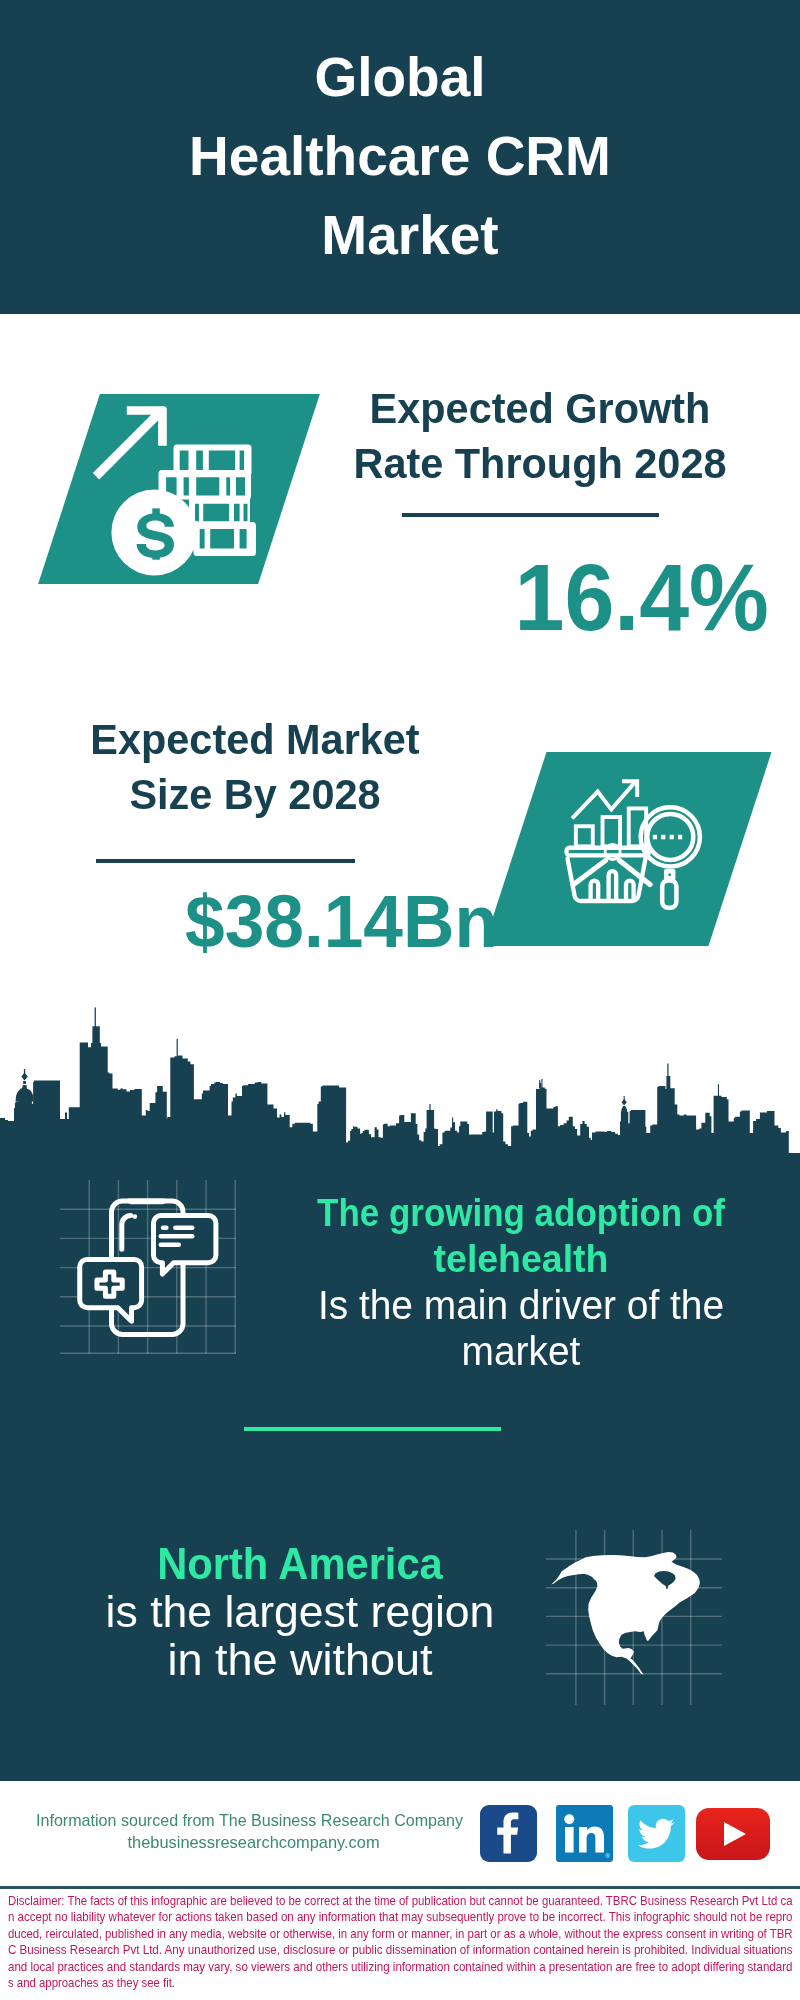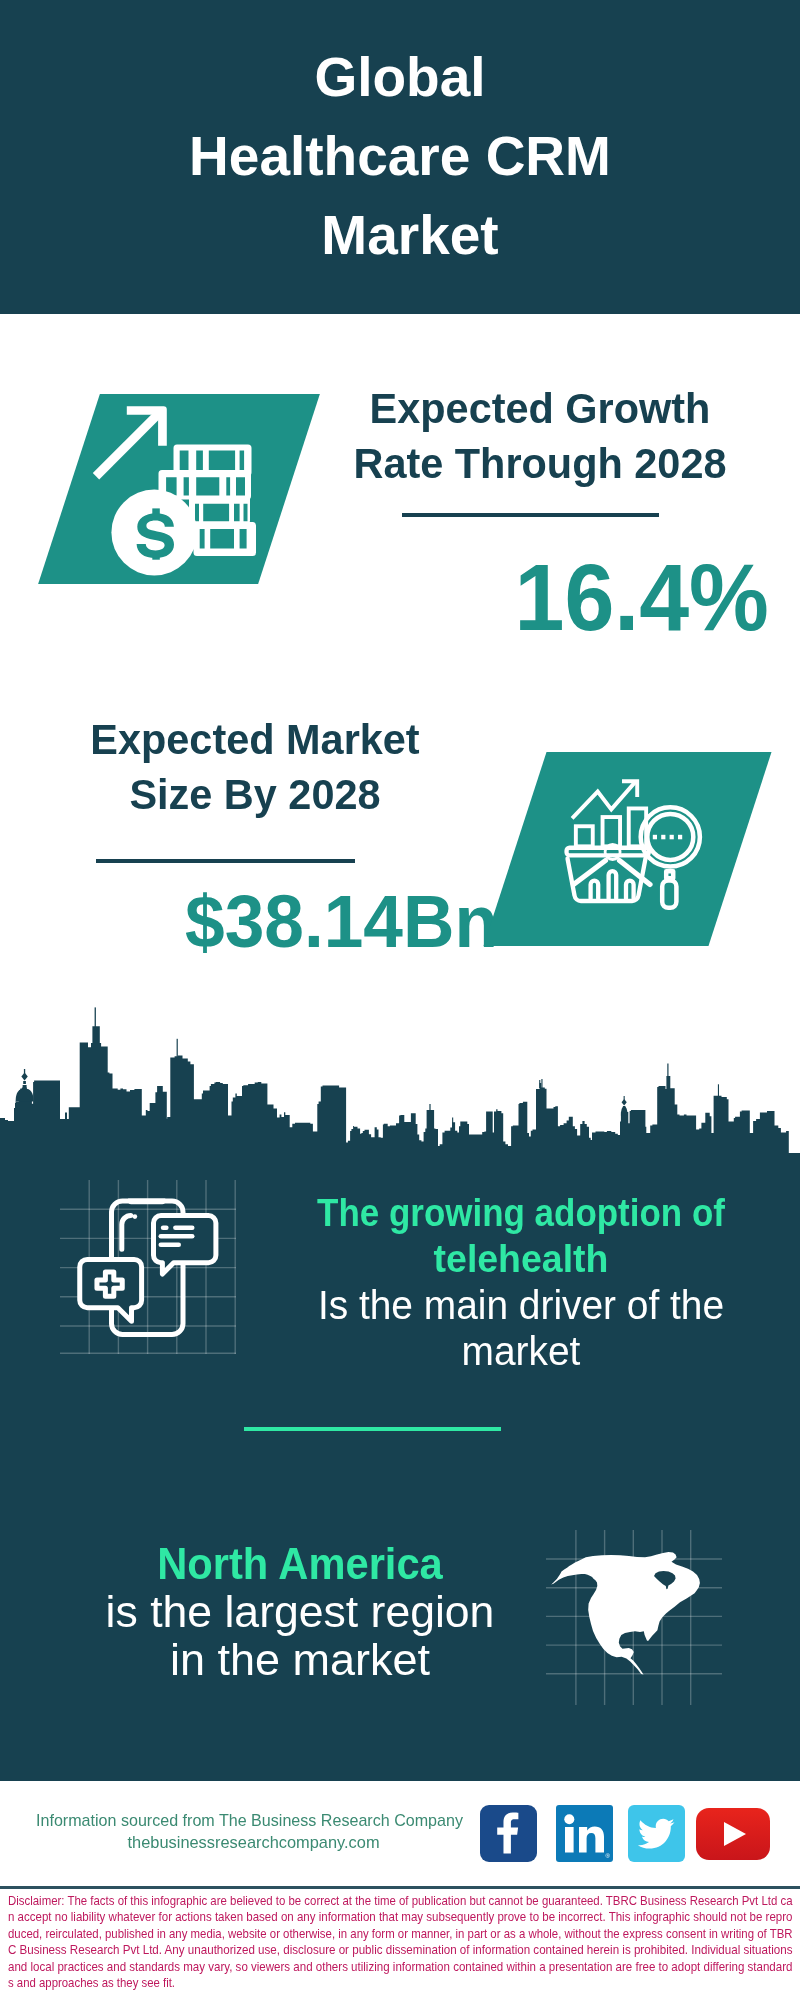--- a/index.html
+++ b/index.html
@@ -197,21 +197,21 @@
     <div class="ln hl" style="font-size:39.5px;transform:scaleX(0.885);">The growing adoption of</div>
     <div class="ln hl" style="font-size:39.5px;transform:scaleX(0.948);">telehealth</div>
     <div class="ln pl" style="font-size:41px;transform:scaleX(0.948);">Is the main driver of the</div>
     <div class="ln pl" style="font-size:41px;transform:scaleX(0.948);">market</div>
   </div>
   <div class="greenrule" style="left:244px;top:1427px;width:257px;"></div>
 
   <div class="msg" style="left:65px;top:1540px;width:470px;font-size:45px;line-height:48px;text-align:center;">
     <div class="ln hl" style="transform:scaleX(0.926);">North America</div>
     <div class="ln pl" style="transform:scaleX(0.99);">is the largest region</div>
-    <div class="ln pl">in the market</div>
+    <div class="ln pl">in the without</div>
   </div>
   <svg class="abs" style="left:546px;top:1530px;" width="178" height="176" viewBox="0 0 178 176">
     <g stroke="#ffffff" stroke-opacity="0.24" stroke-width="1.4">
       <line x1="29.9" y1="0" x2="29.9" y2="175"></line>
       <line x1="58.6" y1="0" x2="58.6" y2="175"></line>
       <line x1="87.3" y1="0" x2="87.3" y2="175"></line>
       <line x1="116.0" y1="0" x2="116.0" y2="175"></line>
       <line x1="144.7" y1="0" x2="144.7" y2="175"></line>
       <line x1="0" y1="29.0" x2="176" y2="29.0"></line>
       <line x1="0" y1="57.7" x2="176" y2="57.7"></line>

